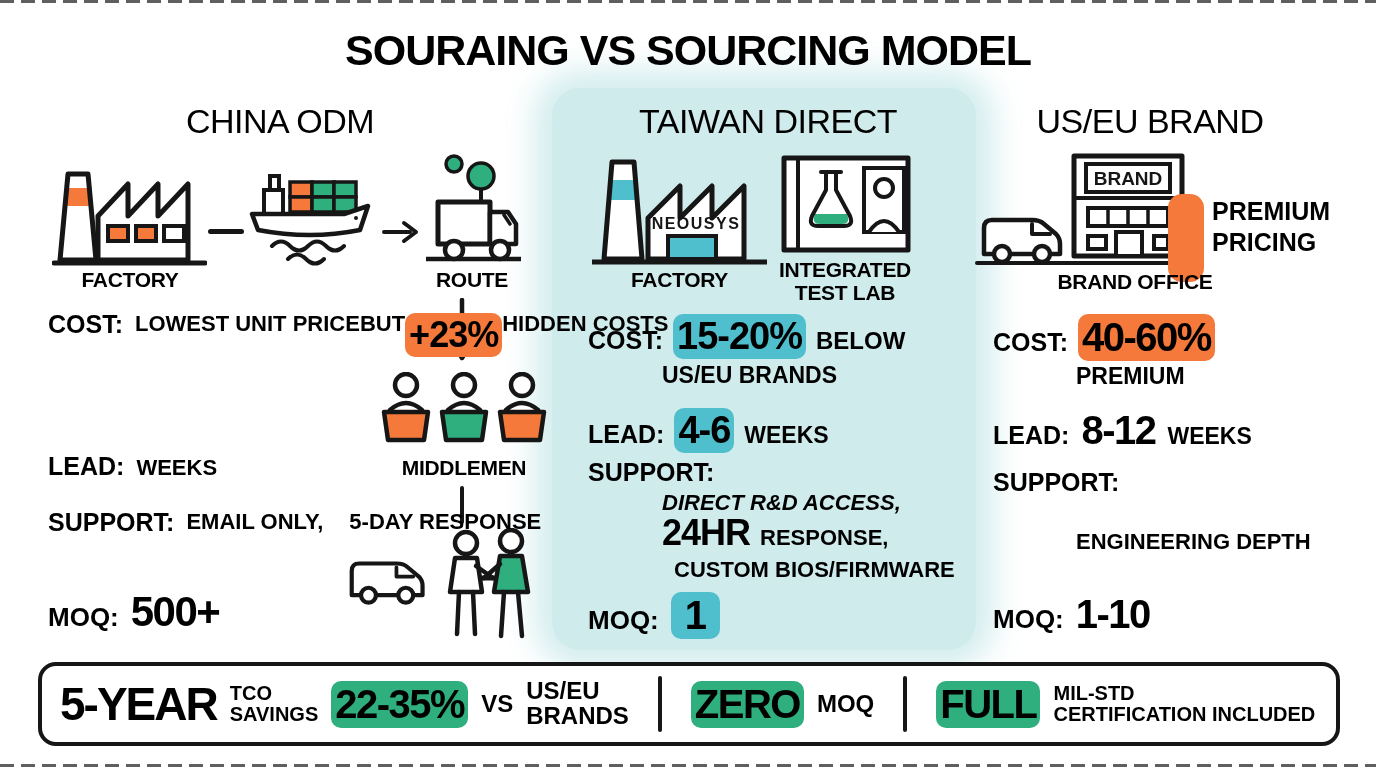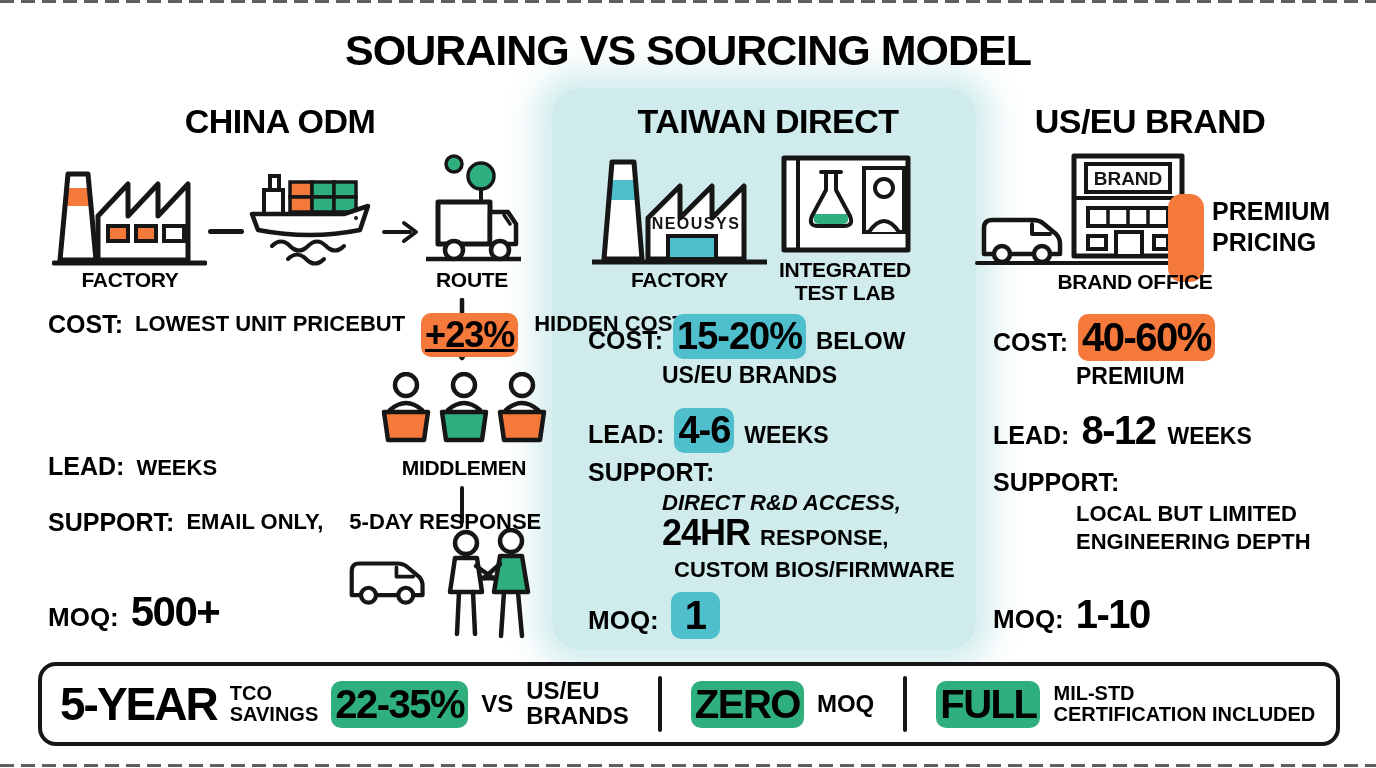--- a/index.html
+++ b/index.html
@@ -1,21 +1,21 @@
 <!DOCTYPE html>
 <html><head>
 <meta charset="utf-8">
 <style>
   html,body{margin:0;padding:0;background:#ffffff;}
   .canvas{position:relative;width:1376px;height:768px;background:#ffffff;
           font-family:"Liberation Sans",sans-serif;color:#000000;overflow:hidden;}
   .abs{position:absolute;}
   .ctr{text-align:center;}
   .t-title{font-size:43px;font-weight:700;letter-spacing:-1px;}
-  .t-hdr{font-size:34px;font-weight:700;letter-spacing:-0.5px;}
+  .t-hdr{font-size:34px;font-weight:400;letter-spacing:-0.5px;}
   .t-iconlab{font-size:21px;font-weight:700;letter-spacing:-0.3px;}
   .t-lab{font-size:25px;font-weight:700;}
   .t-txt{font-size:22px;font-weight:700;line-height:1.28;}
   .t-sm{font-size:20px;font-weight:700;line-height:1.28;}
   .t-big{font-size:40px;font-weight:700;letter-spacing:-1.5px;}
   .t-mid{font-size:36px;font-weight:700;letter-spacing:-1px;}
   .hl{display:inline-block;border-radius:10px;padding:1px 4px;}
   .bg-orange{background:#F4793B;}
   .bg-teal{background:#4FBECD;}
   .bg-green{background:#2FAF7E;}
@@ -139,21 +139,21 @@
     <line x1="46" y1="50" x2="58" y2="50" stroke="#161616" stroke-width="5" stroke-linecap="round"></line>
     <line x1="68" y1="64" x2="65" y2="108" stroke="#161616" stroke-width="4.5" stroke-linecap="round"></line>
     <line x1="82" y1="64" x2="86" y2="108" stroke="#161616" stroke-width="4.5" stroke-linecap="round"></line>
   </svg>
 
   <div class="abs row" style="left:48px;top:310px;align-items:flex-start;">
     <span class="t-lab">COST:</span>
     <div class="col">
       <span class="t-txt">LOWEST UNIT PRICE</span>
       <span class="t-txt">BUT</span>
-      <span class="hl bg-orange t-mid" style="align-self:flex-start;margin:3px 16px;text-decoration:underline;">+23%</span>
+      <span class="hl bg-orange t-mid" style="align-self:flex-start;margin:3px 0;">+23%</span>
       <span class="t-txt">HIDDEN COSTS</span>
     </div>
   </div>
 
   <div class="abs row" style="left:48px;top:452px;">
     <span class="t-lab">LEAD:</span>
     <span class="t-txt">WEEKS</span>
   </div>
 
   <div class="abs row" style="left:48px;top:508px;align-items:flex-start;">
@@ -255,21 +255,20 @@
   </div>
   <div class="abs t-txt" style="left:1076px;top:362px;font-size:23px;">PREMIUM</div>
 
   <div class="abs row" style="left:993px;top:408px;">
     <span class="t-lab">LEAD:</span>
     <span class="t-big">8-12</span>
     <span class="t-txt" style="font-size:23px;">WEEKS</span>
   </div>
 
   <div class="abs t-lab" style="left:993px;top:468px;">SUPPORT:</div>
-  <div class="abs t-txt" style="left:1076px;top:500px;">LOCAL BUT LIMITED</div>
   <div class="abs t-txt" style="left:1076px;top:528px;">ENGINEERING DEPTH</div>
 
   <div class="abs row" style="left:993px;top:592px;">
     <span class="t-lab" style="font-size:26px;">MOQ:</span>
     <span class="t-big">1-10</span>
   </div>
 
   <div class="footer">
     <span style="font-size:46px;font-weight:700;letter-spacing:-2px;">5-YEAR</span>
     <div class="stack t-sm">

